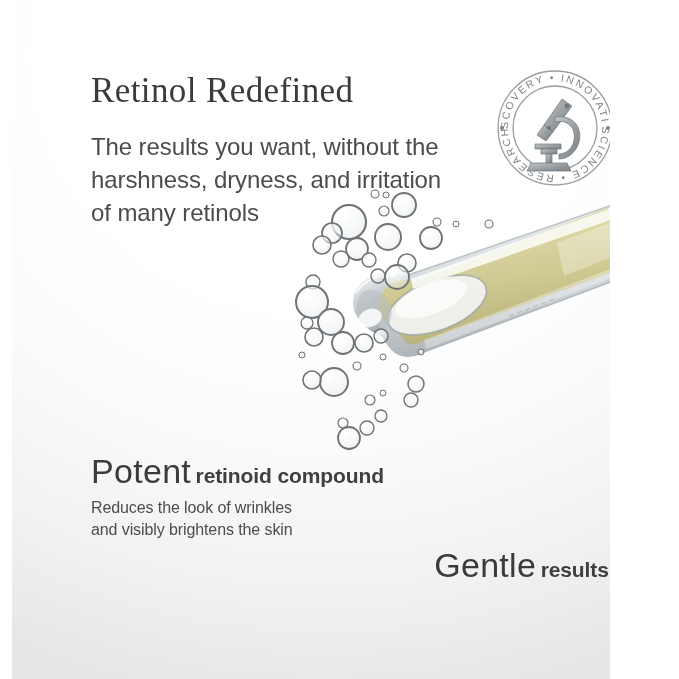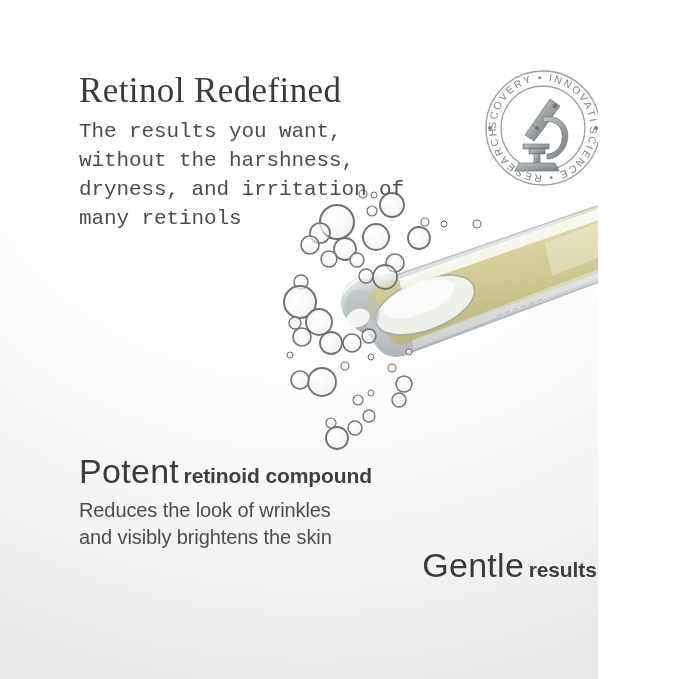--- a/index.html
+++ b/index.html
@@ -9,42 +9,43 @@
   }
   #canvas {
     position: relative;
     width: 598px;
     height: 679px;
     overflow: hidden;
     background:
       radial-gradient(ellipse 120% 95% at 52% 8%, #ffffff 0%, #ffffff 38%, #fbfbfb 60%, #f2f2f2 82%, #e7e7e7 100%),
       linear-gradient(180deg, #ffffff 0%, #fdfdfd 45%, #f0f0f0 78%, #e4e4e4 100%);
     font-family: "Liberation Sans", sans-serif;
+    margin-left: 12px;
     -webkit-font-smoothing: antialiased;
   }
 
   
   .headline {
     position: absolute;
     left: 79px;
     top: 72px;
     font-family: "Liberation Serif", serif;
     font-size: 35px;
     line-height: 1.06;
     letter-spacing: 0.4px;
     color: #3b3b3b;
     white-space: nowrap;
   }
   .subcopy {
     position: absolute;
     left: 79px;
-    top: 118px;
+    top: 130px;
     width: 360px;
-    font-family: Liberation Mono, monospace;
-    font-size: 21px;
+    font-family: Liberation Sans, sans-serif;
+    font-size: 24px;
     line-height: 1.38;
     color: #4c4c4c;
     letter-spacing: -0.1px;
   }
 
   .claim-potent {
     position: absolute;
     left: 79px;
     top: 452px;
     white-space: nowrap;
@@ -64,21 +65,21 @@
   }
   .claim-tail {
     font-family: "Liberation Sans", sans-serif;
     font-size: 21px;
     color: #3f3f3f;
     letter-spacing: -0.1px;
     font-weight: bold;
   }
   .claim-body {
     font-family: "Liberation Sans", sans-serif;
-    font-size: 20px;
+    font-size: 16px;
     line-height: 1.35;
     color: #4c4c4c;
     letter-spacing: -0.1px;
     margin-top: 6px;
   }
   .claim-body b { font-weight: 700; color: #3a3a3a; }
   .gentle-lines { margin-top: 5px; }
 
   
   .seal {

